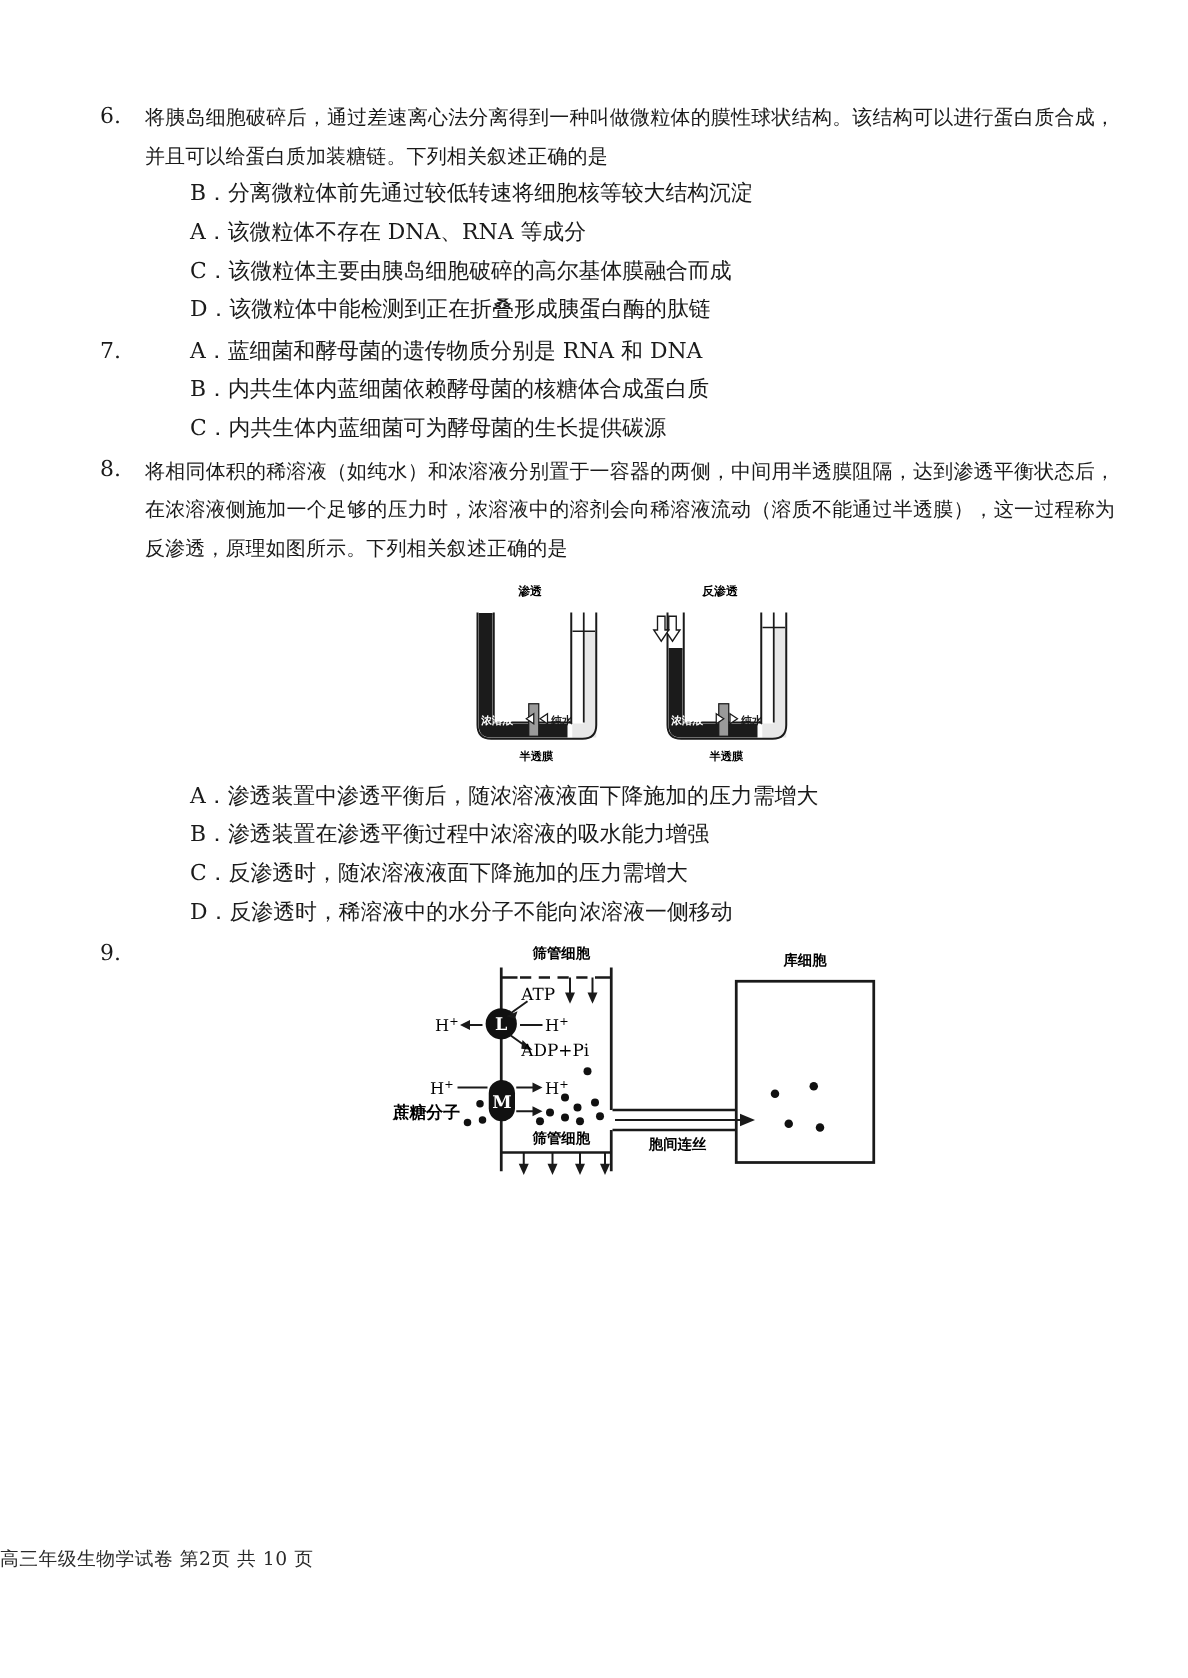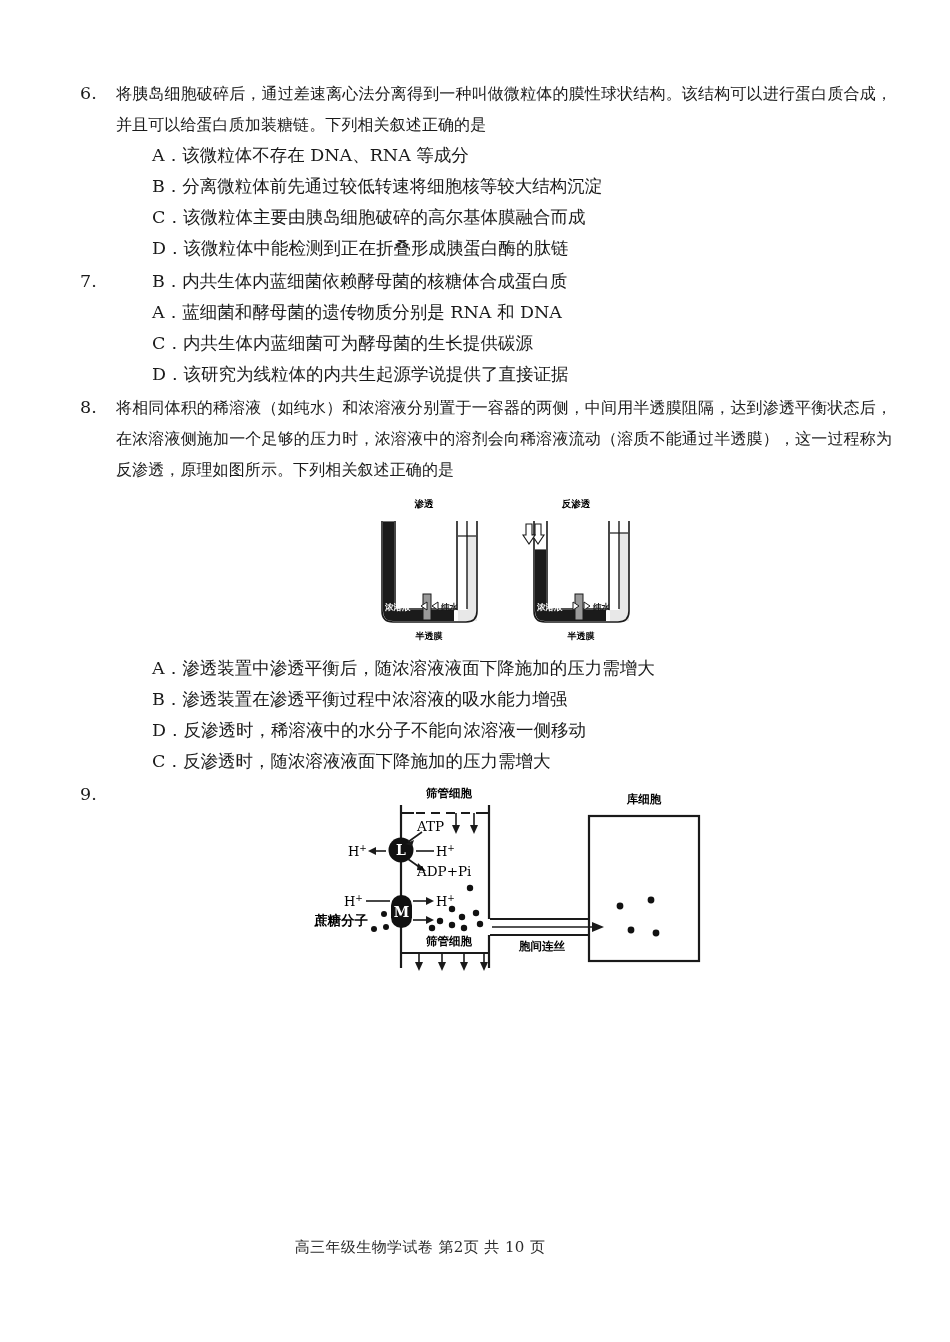--- a/index.html
+++ b/index.html
@@ -71,54 +71,53 @@
     display: flex;
     justify-content: center;
   }
 
   
   .footer {
     position: absolute;
     left: 0;
     top: 1238px;
     width: 840px;
-    text-align: center;
+    text-align: left;
     font-size: 15px;
     color: #2a2a2a;
     letter-spacing: 0.4px;
   }
 
   svg text { font-family: "DejaVu Serif", "Liberation Serif", serif; }
 </style>
 </head>
 <body>
 
 <div class="page">
 
   <div class="question">
     <div class="q-num">6.</div>
     <div class="q-body">
       <div class="stem">将胰岛细胞破碎后，通过差速离心法分离得到一种叫做微粒体的膜性球状结构。该结构可以进行蛋白质合成，并且可以给蛋白质加装糖链。下列相关叙述正确的是</div>
       <div class="opts">
+        <div class="opt">B．分离微粒体前先通过较低转速将细胞核等较大结构沉淀</div>
         <div class="opt">A．该微粒体不存在 DNA、RNA 等成分</div>
-        <div class="opt">B．分离微粒体前先通过较低转速将细胞核等较大结构沉淀</div>
         <div class="opt">C．该微粒体主要由胰岛细胞破碎的高尔基体膜融合而成</div>
         <div class="opt">D．该微粒体中能检测到正在折叠形成胰蛋白酶的肽链</div>
       </div>
     </div>
   </div>
 
   <div class="question">
     <div class="q-num">7.</div>
     <div class="q-body">
       <div class="opts">
+        <div class="opt">A．蓝细菌和酵母菌的遗传物质分别是 RNA 和 DNA</div>
         <div class="opt">B．内共生体内蓝细菌依赖酵母菌的核糖体合成蛋白质</div>
-        <div class="opt">A．蓝细菌和酵母菌的遗传物质分别是 RNA 和 DNA</div>
         <div class="opt">C．内共生体内蓝细菌可为酵母菌的生长提供碳源</div>
-        <div class="opt">D．该研究为线粒体的内共生起源学说提供了直接证据</div>
       </div>
     </div>
   </div>
 
   <div class="question">
     <div class="q-num">8.</div>
     <div class="q-body">
       <div class="stem">将相同体积的稀溶液（如纯水）和浓溶液分别置于一容器的两侧，中间用半透膜阻隔，达到渗透平衡状态后，在浓溶液侧施加一个足够的压力时，浓溶液中的溶剂会向稀溶液流动（溶质不能通过半透膜），这一过程称为反渗透，原理如图所示。下列相关叙述正确的是</div>
 
       <div class="fig-osmosis">
@@ -175,22 +174,22 @@
             <text x="183" y="117" font-size="8.5" font-weight="bold" fill="#ffffff">浓溶液</text>
             <text x="239" y="117" font-size="8.5" font-weight="bold" fill="#1a1a1a">纯水</text>
             <text x="227" y="146" font-size="9" font-weight="bold" text-anchor="middle">半透膜</text>
           </g>
         </svg>
       </div>
 
       <div class="opts">
         <div class="opt">A．渗透装置中渗透平衡后，随浓溶液液面下降施加的压力需增大</div>
         <div class="opt">B．渗透装置在渗透平衡过程中浓溶液的吸水能力增强</div>
+        <div class="opt">C．反渗透时，随浓溶液液面下降施加的压力需增大</div>
         <div class="opt">D．反渗透时，稀溶液中的水分子不能向浓溶液一侧移动</div>
-        <div class="opt">C．反渗透时，随浓溶液液面下降施加的压力需增大</div>
       </div>
     </div>
   </div>
 
   <div class="question">
     <div class="q-num">9.</div>
     <div class="q-body">
 
       <div class="fig-sieve">
         <svg width="400" height="190" viewBox="0 0 400 190">

